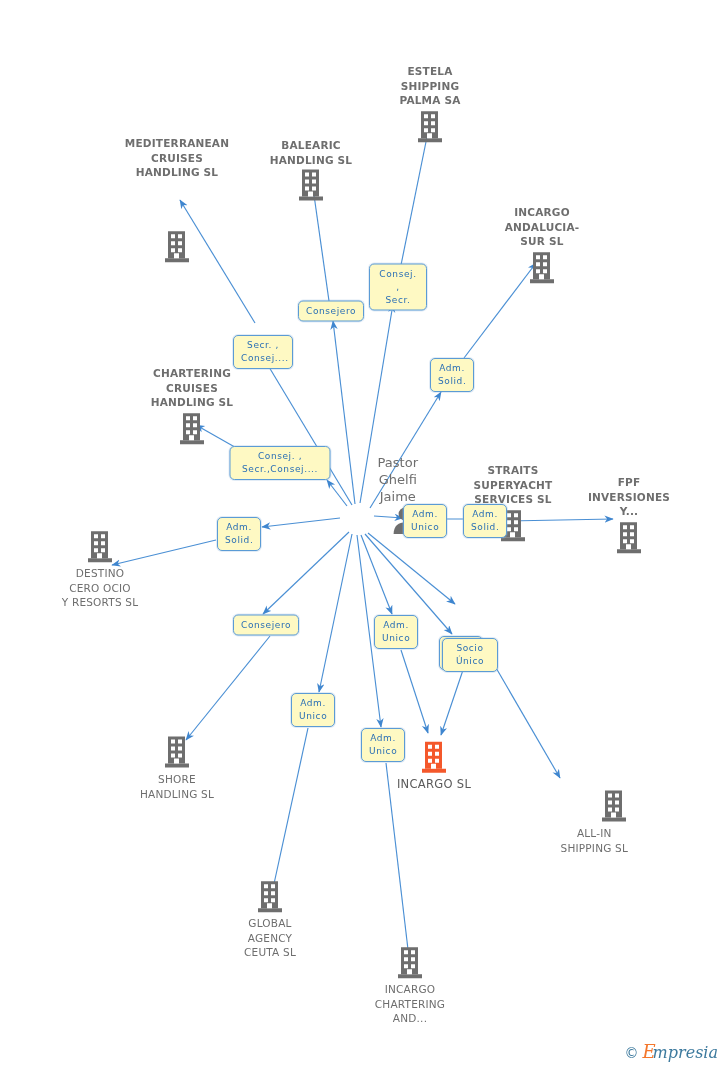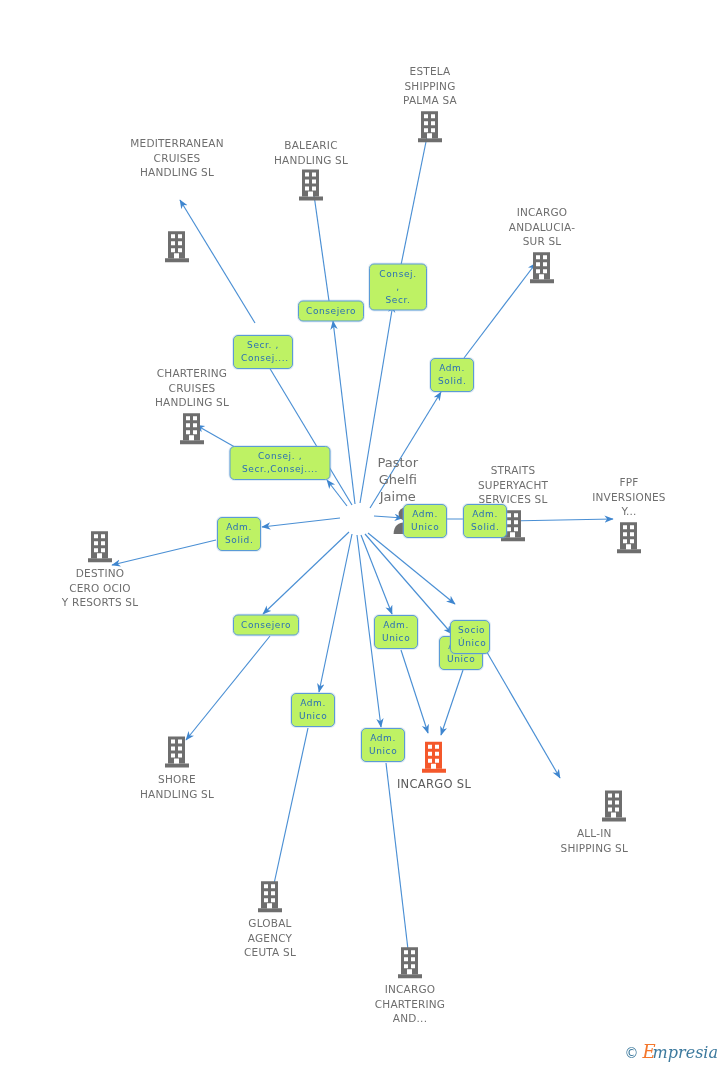--- a/index.html
+++ b/index.html
@@ -46,21 +46,21 @@
     color: #5a5a5a;
     font-weight: normal;
     font-size: 11.5px;
     letter-spacing: 0.3px;
   }
   .node-icon {
     line-height: 0;
   }
   .node.label-below .node-icon { order: 1; }
   .node.label-below .node-label { order: 2; margin-top: 2px; }
-  .node.label-above .node-label { order: 1; margin-bottom: 2px; }
+  .node.label-above .node-label { order: 1; margin-bottom: 2px; font-weight: bold; }
   .node.label-above .node-icon { order: 2; }
 
   .person-node {
     position: absolute;
     transform: translate(-50%, -50%);
     display: flex;
     flex-direction: column;
     align-items: flex-end;
     width: 120px;
   }
@@ -70,21 +70,21 @@
     line-height: 17px;
     color: #6e6e6e;
     text-align: center;
     white-space: pre-line;
     margin-bottom: 1px;
   }
 
   .rel-box {
     position: absolute;
     transform: translate(-50%, -50%);
-    background: #bef264;
+    background: #fef9c3;
     border: 1px solid #5b9bd5;
     border-radius: 5px;
     box-shadow: 0 0 0 1px rgba(140,180,220,0.25);
     color: #2a6fb5;
     font-family: "DejaVu Sans", sans-serif;
     font-size: 9px;
     line-height: 13px;
     letter-spacing: 0.6px;
     text-align: center;
     padding: 3px 7px;
@@ -453,21 +453,21 @@
 Unico</div>
 
   <div class="rel-box" style="left:485px; top:521px; width:44px;">Adm.
 Solid.</div>
 
   <div class="rel-box" style="left:266px; top:625px; width:66px;">Consejero</div>
 
   <div class="rel-box" style="left:396px; top:632px; width:44px;">Adm.
 Unico</div>
 
-  <div class="rel-box" style="left:470px; top:637px; width:40px; z-index:3;">Socio
+  <div class="rel-box" style="left:470px; top:655px; width:56px; z-index:3;">Socio
 Único</div>
 
   <div class="rel-box" style="left:461px; top:653px; width:44px; z-index:2;">Adm.
 Unico</div>
 
   <div class="rel-box" style="left:313px; top:710px; width:44px;">Adm.
 Unico</div>
 
   <div class="rel-box" style="left:383px; top:745px; width:44px;">Adm.
 Unico</div>

